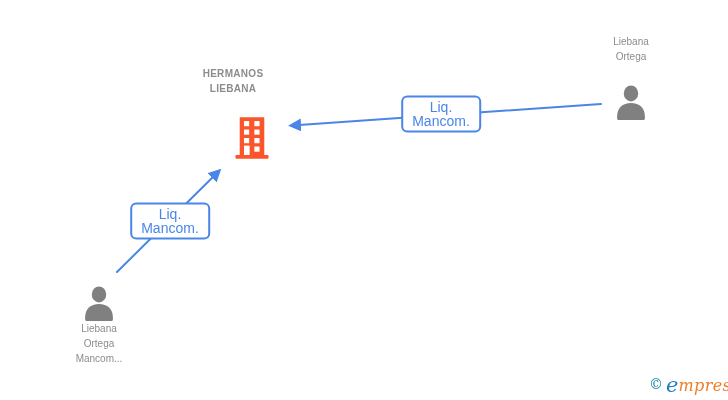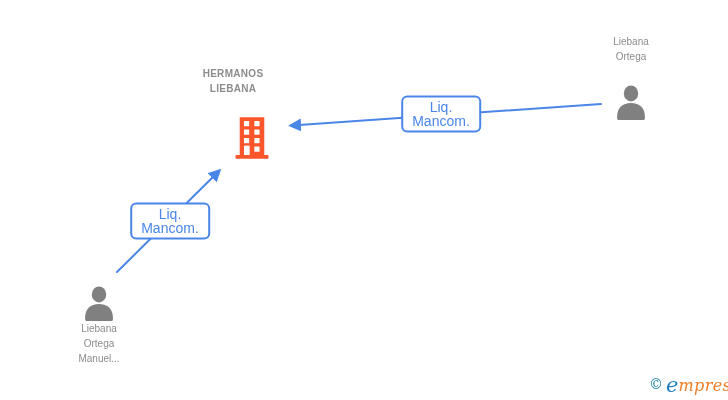--- a/index.html
+++ b/index.html
@@ -121,21 +121,21 @@
 
   <span class="node-icon" style="left:81px; top:286px; width:36px; height:35px;">
     <svg width="36" height="35" viewBox="0 0 34 34">
       <ellipse cx="17" cy="8.2" rx="7" ry="7.8" fill="#808080"></ellipse>
       <path d="M17 17.5c-8.2 0-13.5 4.8-13.5 13v2c0 .9.7 1.5 1.5 1.5h24c.9 0 1.5-.7 1.5-1.5v-2c0-8.2-5.3-13-13.5-13z" fill="#808080"></path>
     </svg>
   </span>
   <div class="node-label" style="left:9px; top:321px;">
     <div>Liebana</div>
     <div>Ortega</div>
-    <div>Manuel...</div>
+    <div>Mancom...</div>
   </div>
 
   <div class="edge-label" style="left:441px; top:114px;">
     <div>Liq.</div>
     <div>Mancom.</div>
   </div>
   <div class="edge-label" style="left:170px; top:221px;">
     <div>Liq.</div>
     <div>Mancom.</div>
   </div>

